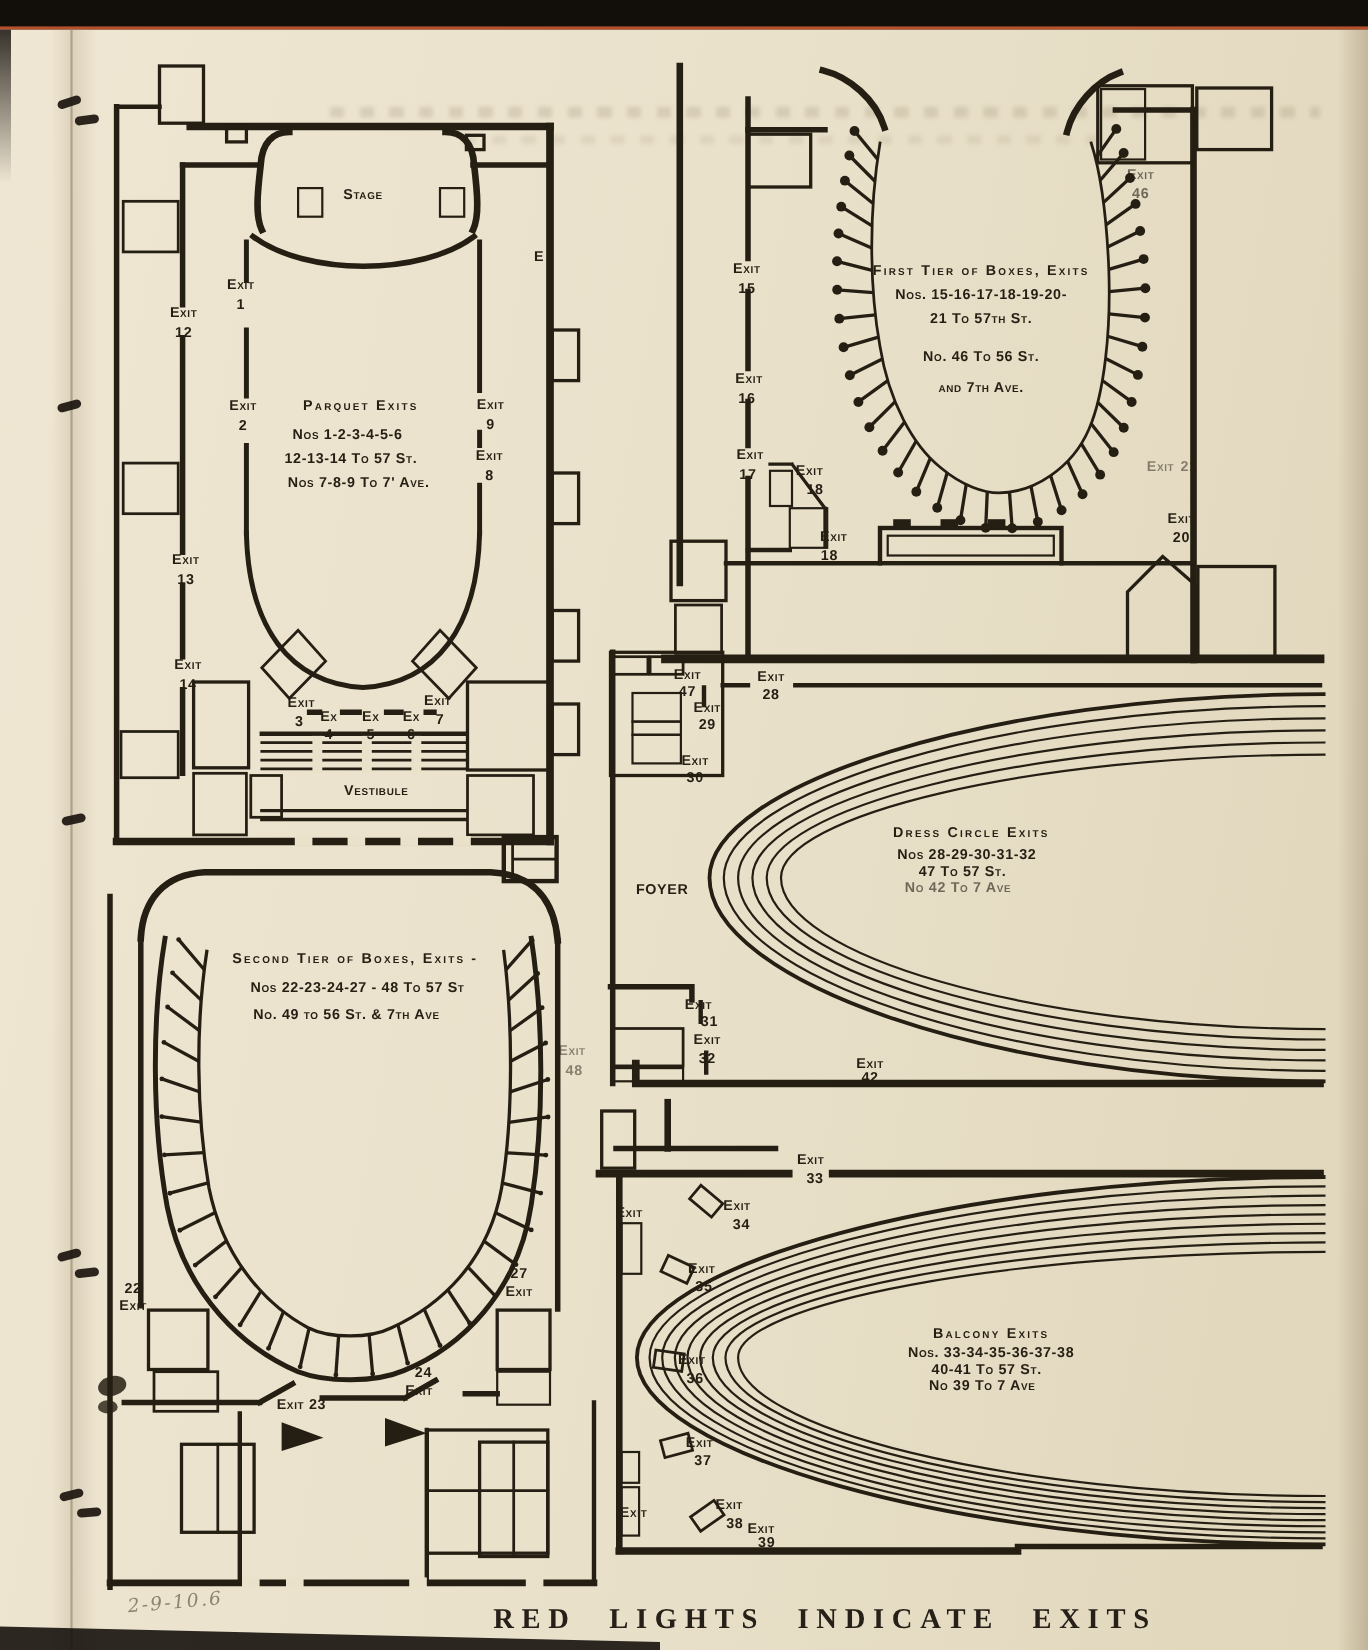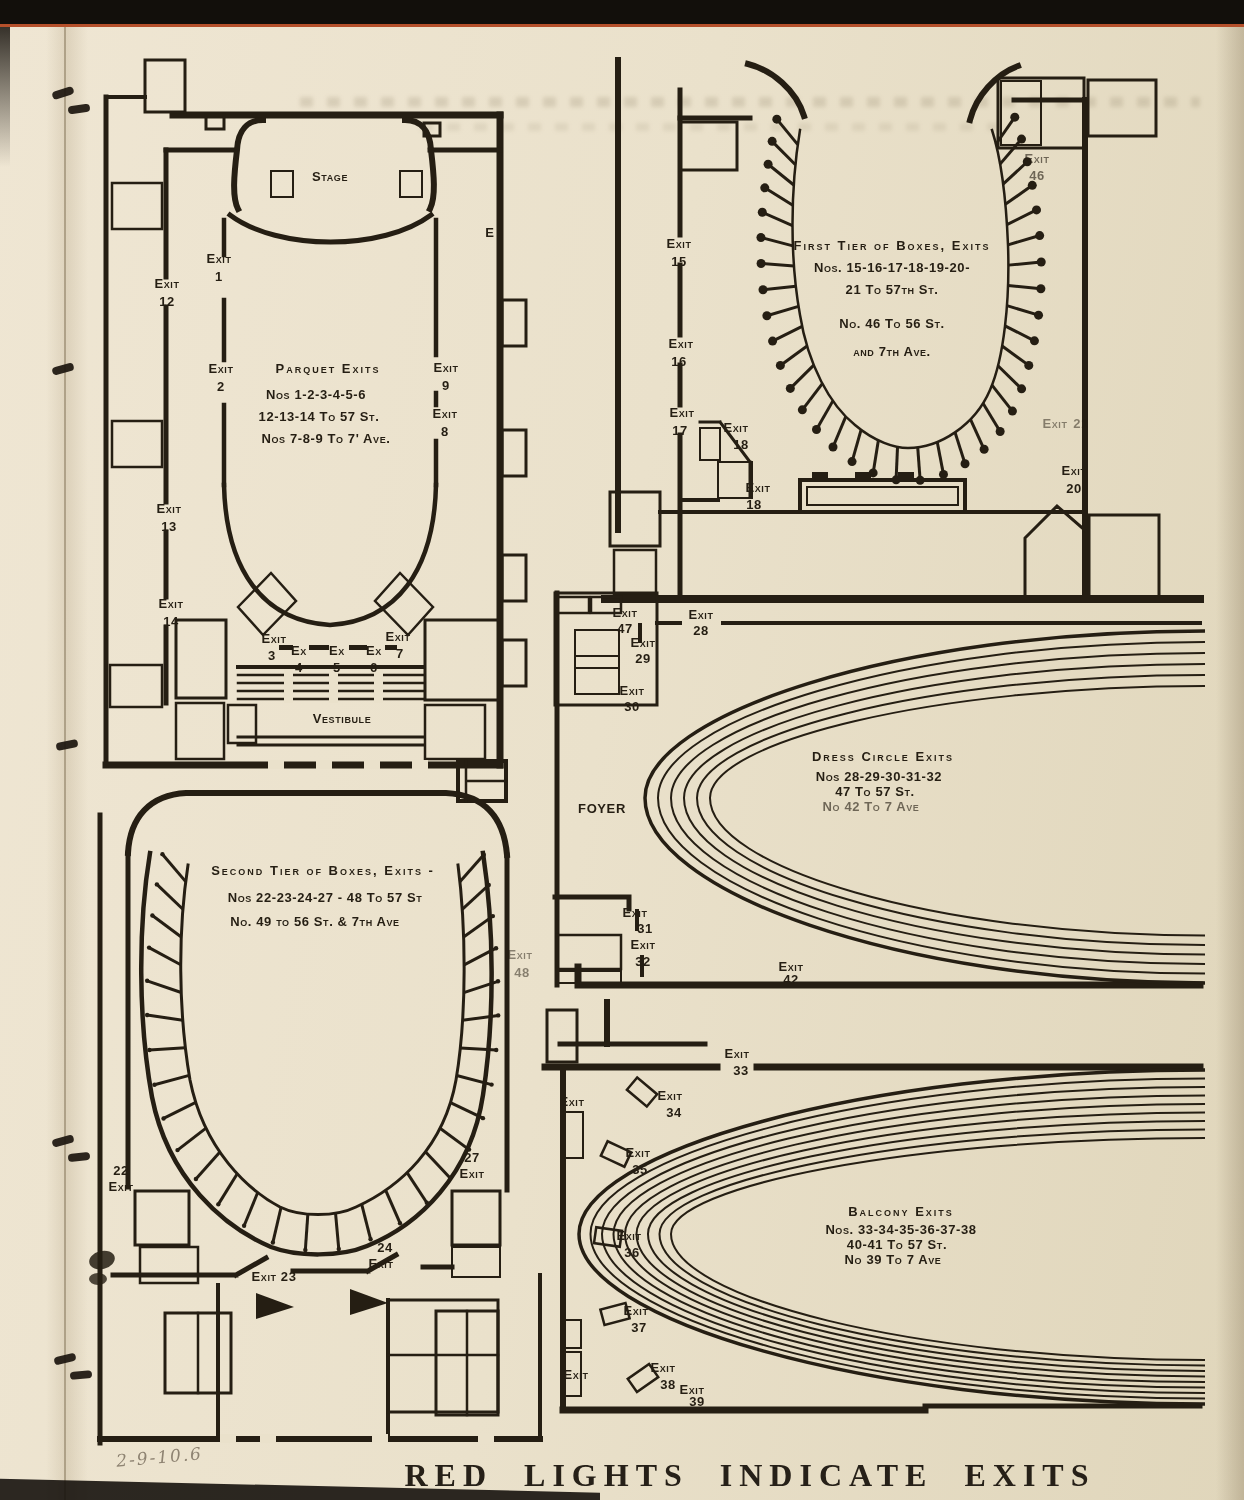--- a/index.html
+++ b/index.html
@@ -24,21 +24,21 @@
   .panel{position:absolute;overflow:visible;}
   .w{fill:none;stroke:#251e13;stroke-linecap:square;}
   .ink{fill:#251e13;stroke:none;}
   .paperfill{fill:#eae1cb;stroke:none;}
   .lbl{font-family:"Liberation Sans",sans-serif;font-weight:700;fill:#251e13;
        text-anchor:middle;font-variant:small-caps;letter-spacing:.6px;font-size:13px;}
   .ttl{letter-spacing:2px;}
   .smudge{opacity:.5;filter:blur(.7px);}
   .faint{opacity:.62;filter:blur(.4px);}
   .caption{position:absolute;left:290px;top:1430px;width:920px;text-align:center;
-       font-family:"Liberation Serif",serif;font-weight:700;font-size:32px;color:#262018;
+       font-family:"Liberation Serif",serif;font-weight:700;font-size:26px;color:#262018;
        letter-spacing:7px;word-spacing:16px;}
   .pencil-note{position:absolute;left:116px;top:1420px;font-family:"DejaVu Serif",serif;
        font-style:italic;font-size:17px;color:#8e8372;transform:rotate(-5deg);letter-spacing:2px;}
 </style>
 </head>
 <body>
 
 <div class="page">
   <div class="scan-top-bar"></div>
   <div class="scan-top-rule"></div>

